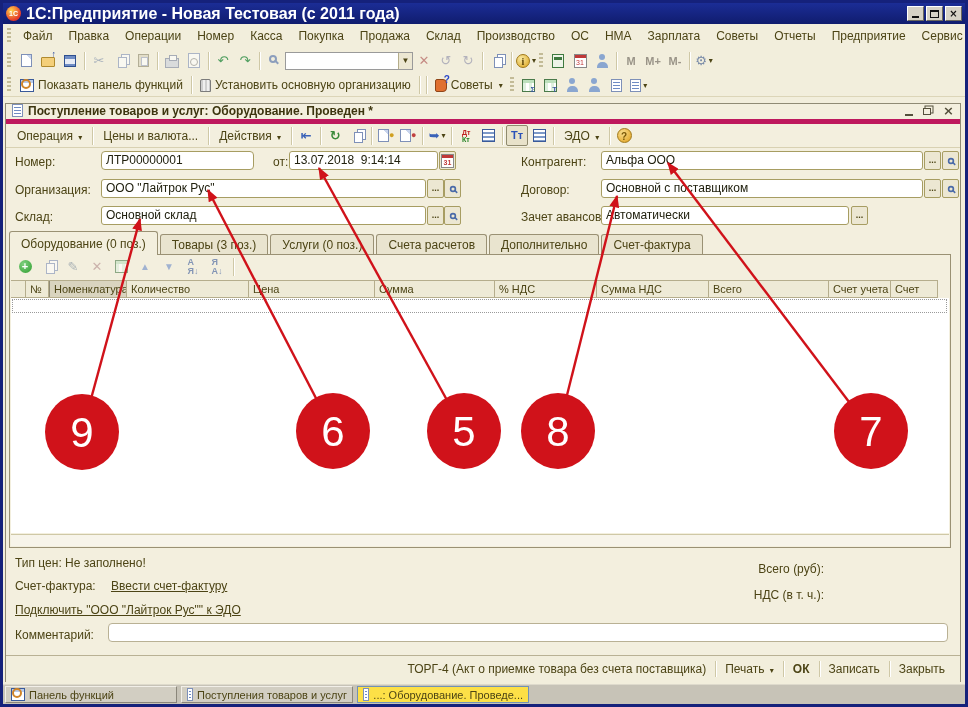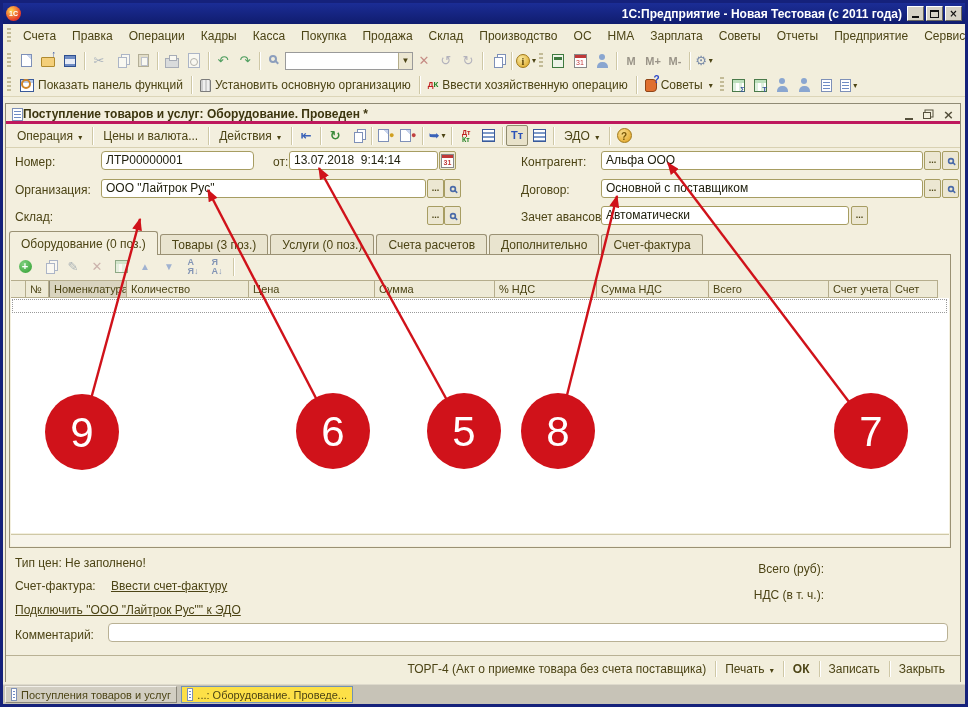--- a/index.html
+++ b/index.html
@@ -4,21 +4,21 @@
 <style>
   html,body{margin:0;padding:0;background:#ffffff;}
   *{box-sizing:border-box;}
   #win{position:relative;width:968px;height:707px;border:3px solid #15217b;background:#f2eedc;
        font-family:"Liberation Sans","DejaVu Sans",sans-serif;color:#4c4415;overflow:hidden;}
   
   .titlebar{position:absolute;left:0;top:0;width:962px;height:21px;background:linear-gradient(#1b2d96,#101c6e);
             display:flex;align-items:center;padding:0 3px;gap:5px;}
   .logo{width:15px;height:15px;border-radius:50%;background:radial-gradient(circle at 35% 30%,#ffd24a,#e4392a 70%);
         color:#fff;font:bold 7px/15px "Liberation Sans",sans-serif;text-align:center;flex:0 0 auto;}
-  .wtitle{color:#fff;font-weight:bold;font-size:12px;flex:1;white-space:nowrap;overflow:hidden;text-align:right;}
+  .wtitle{color:#fff;font-weight:bold;font-size:16px;flex:1;white-space:nowrap;overflow:hidden;}
   .winbtns{display:flex;gap:2px;}
   .wbtn{width:17px;height:15px;background:#d6d2c6;border:1px solid;border-color:#fff #6a675c #6a675c #fff;
         display:flex;align-items:center;justify-content:center;font:bold 10px/10px "DejaVu Sans",sans-serif;color:#111;}
   .g-min{width:7px;height:2px;background:#111;margin-top:7px;}
   .g-max{width:9px;height:8px;border:1px solid #111;border-top-width:2px;}
   
   .menubar{position:absolute;left:0;top:21px;width:962px;height:23px;display:flex;align-items:center;padding-left:2px;}
   .grip{width:4px;height:16px;margin:0 4px 0 2px;background:repeating-linear-gradient(#c3bb97 0 2px,transparent 2px 4px);flex:0 0 auto;}
   .menu-item{padding:3px 8px;font-size:12px;white-space:nowrap;}
   .tb{position:absolute;left:0;width:962px;display:flex;align-items:center;padding-left:2px;}
@@ -74,22 +74,22 @@
   .i-rows{width:13px;height:13px;border:1px solid #3a5a9a;background:repeating-linear-gradient(#fff 0 2px,#7e9ac8 2px 4px);}
   .i-doc{width:11px;height:13px;background:#fff;border:1px solid #7e90b8;padding:2px 1px;}
   .i-doc::after{content:"";display:block;height:7px;background:repeating-linear-gradient(#6f8cc4 0 1px,transparent 1px 3px);}
   .i-add{width:13px;height:13px;border-radius:50%;background:radial-gradient(circle at 35% 30%,#7fd07f,#2f9e2f);position:relative;}
   .i-add::after{content:"+";position:absolute;left:0;top:0;width:100%;text-align:center;color:#fff;font:bold 11px/13px "Liberation Sans",sans-serif;}
   .i-help{width:15px;height:15px;border-radius:50%;background:radial-gradient(circle at 35% 30%,#f8dc8a,#e0a01e);border:1px solid #a07818;position:relative;}
   .i-help::after{content:"?";position:absolute;left:0;top:0;width:100%;text-align:center;color:#7a5808;font:bold 10px/15px "Liberation Sans",sans-serif;}
   .sorticon{font:bold 9px/9px "Liberation Sans",sans-serif;color:#3a5a9a;}
   
   #docwin{position:absolute;left:2px;top:100px;width:956px;height:579px;border:1px solid #8f8a74;background:#f3efde;}
-  .dtitle{position:absolute;left:0;top:0;width:100%;height:20px;display:flex;align-items:flex-end;padding:0 6px;
-          border-bottom:3px solid #be185d;}
+  .dtitle{position:absolute;left:0;top:0;width:100%;height:20px;display:flex;align-items:flex-start;gap:5px;padding:0 6px;
+          border-bottom:5px solid #be185d;}
   .dtitle .t{font-weight:bold;font-size:12px;color:#3c350f;flex:1;white-space:nowrap;overflow:hidden;}
   .dctl{display:flex;gap:10px;align-items:center;color:#55503c;}
   .dg-min{width:8px;height:2px;background:#55503c;margin-top:8px;}
   .dg-res{width:8px;height:7px;border:1px solid #55503c;box-shadow:2px -2px 0 -0.5px #f3efde,2px -2px 0 0.5px #55503c;margin:2px 2px 0 0;}
   .dg-x{font:bold 13px/13px "DejaVu Sans",sans-serif;}
   .dtoolbar{position:absolute;left:0;top:20px;width:100%;height:24px;display:flex;align-items:center;padding:0 4px;
             border-bottom:1px solid #d8d1b2;}
   .dbtn{padding:2px 7px;font-size:12px;white-space:nowrap;flex:0 0 auto;}
   .fld-label{position:absolute;font-size:12px;white-space:nowrap;}
   .fld{position:absolute;height:19px;background:#fff;border:1px solid #a79d62;border-radius:3px;
@@ -142,24 +142,24 @@
       <span class="wbtn">
           <span class="g-max"></span>
         </span>
       <span class="wbtn">×</span>
     </span>
   </div>
 
   <div class="menubar">
     <span class="grip"></span>
     <span id="menu-items" style="display:flex;">
-        <span class="menu-item">Счета</span>
+        <span class="menu-item">Файл</span>
         <span class="menu-item">Правка</span>
         <span class="menu-item">Операции</span>
-        <span class="menu-item">Кадры</span>
+        <span class="menu-item">Номер</span>
         <span class="menu-item">Касса</span>
         <span class="menu-item">Покупка</span>
         <span class="menu-item">Продажа</span>
         <span class="menu-item">Склад</span>
         <span class="menu-item">Производство</span>
         <span class="menu-item">ОС</span>
         <span class="menu-item">НМА</span>
         <span class="menu-item">Зарплата</span>
         <span class="menu-item">Советы</span>
         <span class="menu-item">Отчеты</span>
@@ -261,24 +261,20 @@
     <span class="lbtn">
       <span class="i-panel"></span>
       <span>Показать панель функций</span>
     </span>
     <span class="sep"></span>
     <span class="lbtn">
       <span class="i-org"></span>
       <span>Установить основную организацию</span>
     </span>
     <span class="sep"></span>
-    <span class="lbtn">
-      <span class="i-dk"><span class="d">Д</span><span class="k">К</span></span>
-      <span>Ввести хозяйственную операцию</span>
-    </span>
     <span class="sep"></span>
     <span class="lbtn">
       <span class="i-book"></span>
       <span>Советы</span>
       <span class="caret">▾</span>
     </span>
     <span class="grip"></span>
     <span class="tbtn">
         <span class="i-grid" data-g="Σ"></span>
       </span>
@@ -390,20 +386,21 @@
       </span>
 
     <span class="fld-label" style="left:515px;top:79px">Договор:</span>
     <span class="fld" style="left:595px;top:75px;width:322px">Основной с поставщиком</span>
     <span class="fbtn" style="left:918px;top:75px">...</span>
     <span class="fbtn" style="left:936px;top:75px">
         <span class="i-mag"></span>
       </span>
 
     <span class="fld-label" style="left:9px;top:106px">Склад:</span>
+    <span class="fld" style="left:95px;top:102px;width:325px">Основной склад</span>
     <span class="fbtn" style="left:421px;top:102px">...</span>
     <span class="fbtn" style="left:438px;top:102px">
         <span class="i-mag"></span>
       </span>
 
     <span class="fld-label" style="left:515px;top:106px">Зачет авансов:</span>
     <span class="fld" style="left:595px;top:102px;width:248px">Автоматически</span>
     <span class="fbtn" style="left:845px;top:102px">...</span>
 
     <div id="tabs">
@@ -482,20 +479,24 @@
       <span class="vdiv"></span>
       <span class="bbtn" style="font-weight:bold">ОК</span>
       <span class="vdiv"></span>
       <span class="bbtn">Записать</span>
       <span class="vdiv"></span>
       <span class="bbtn">Закрыть</span>
     </div>
   </div>
 
   <div class="taskbar" id="taskbar">
+      <span class="task" style="width: 172px;">
+        <span class="i-panel"></span>
+        <span>Панель функций</span>
+      </span>
       <span class="task" style="width: 172px;">
         <span class="i-doc"></span>
         <span>Поступления товаров и услуг</span>
       </span>
       <span class="task active" style="width: 172px;">
         <span class="i-doc"></span>
         <span>...: Оборудование. Проведе...</span>
       </span>
     </div>
 

